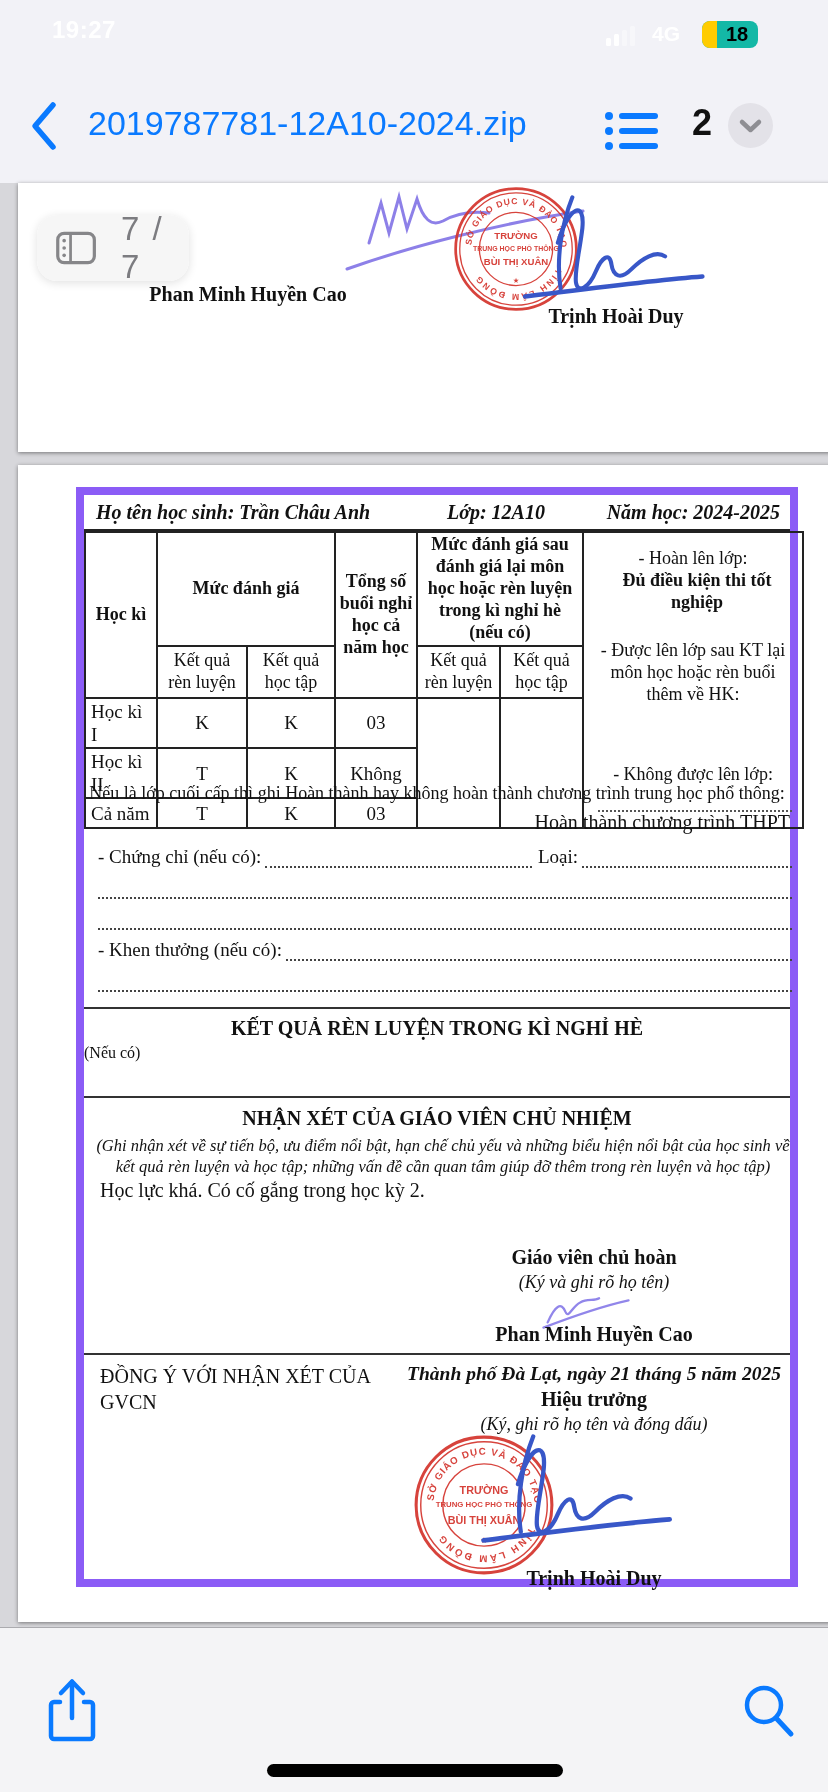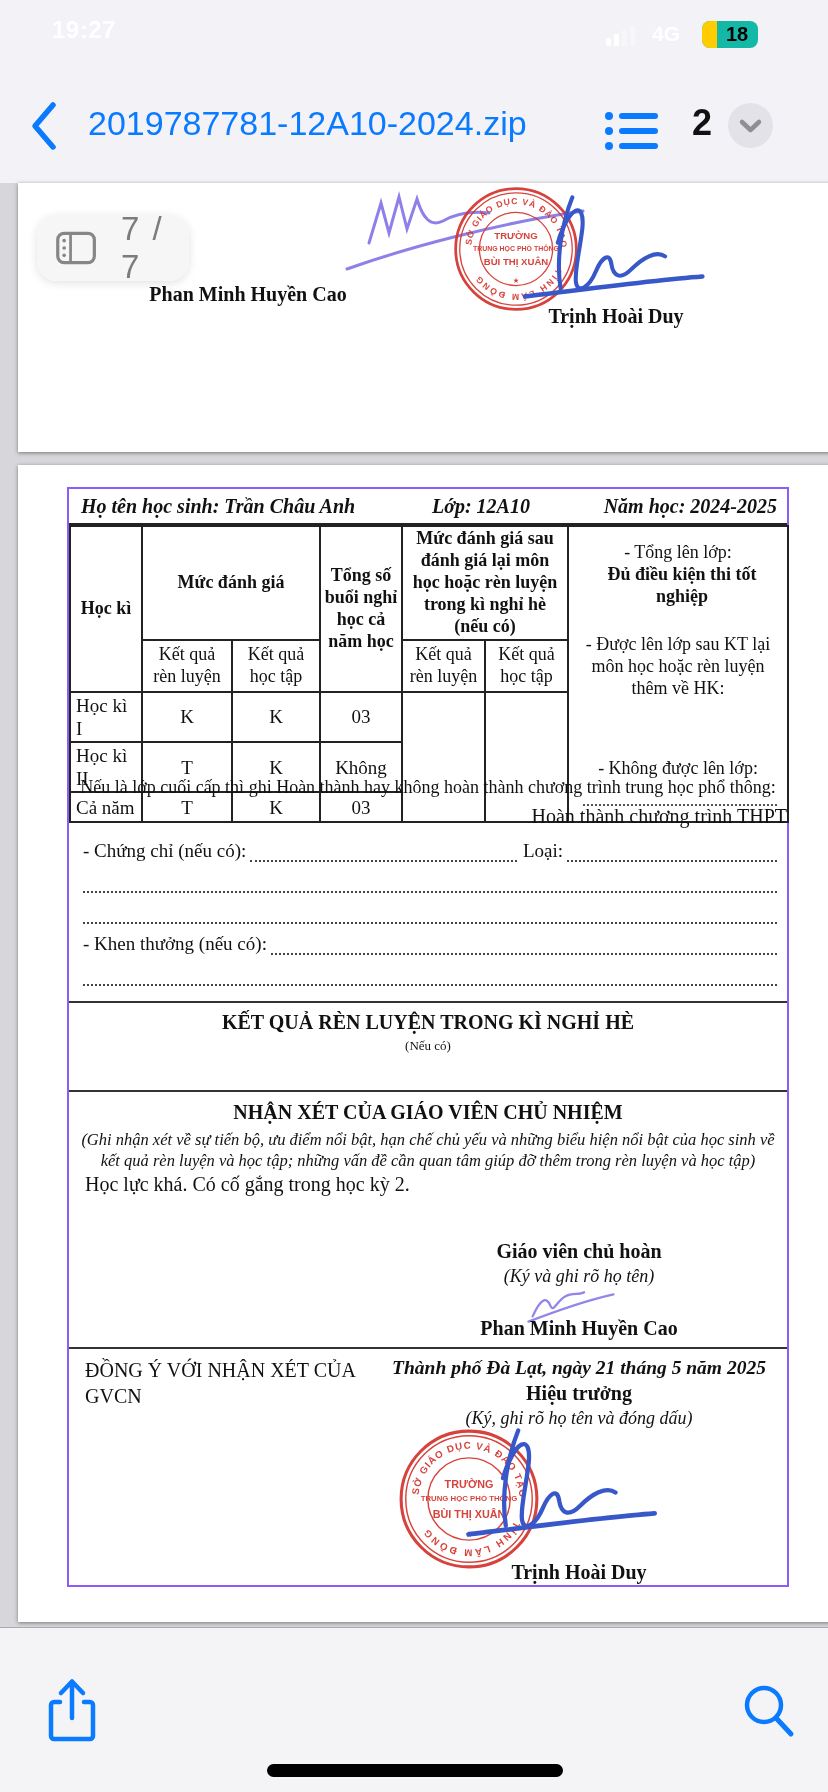--- a/index.html
+++ b/index.html
@@ -34,21 +34,21 @@
   
   .pagebadge { left:37px; top:32px; width:152px; height:66px; background:rgba(246,246,246,.96); border-radius:20px; box-shadow:0 2px 10px rgba(0,0,0,.12); z-index:5; display:flex; align-items:center; }
   .pagebadge .txt { color:#7c7c80; font-size:33px; font-weight:500; margin-left:24px; letter-spacing:2px; }
   .pagebadge svg { margin-left:18px; }
 
   
   .doc, .doc td, .doc th { font-family:"Liberation Serif","DejaVu Serif",serif; color:#111;margin-left:12px; }
   .name { font-weight:700; font-size:20px; text-align:center; }
 
   
-  .repbox { left:49px; top:22px; width:722px; height:1100px; border:2px solid #8b5cf6; }
+  .repbox { left:58px; top:22px; width:722px; height:1100px; border:8px solid #8b5cf6; }
   .stuline { left:0; top:0; width:100%; height:36px; border-bottom:2px solid #222; font-size:20px; font-weight:700; font-style:italic; }
   .stuline span { position:absolute; top:6px; white-space:nowrap; }
 
   table.grid { position:absolute; left:0; top:36px; border-collapse:collapse; table-layout:fixed; width:718px; }
   table.grid th, table.grid td { border:2px solid #222; font-size:18px; padding:1px 3px; text-align:center; vertical-align:middle; line-height:1.22; }
   table.grid th { font-weight:700; }
   table.grid .sub { font-weight:400; font-size:18px; }
   table.grid .rowlab { text-align:left; font-weight:400; font-size:19px; padding-left:5px; }
   table.grid td.val { font-size:19px; }
   .promo { text-align:left; vertical-align:top; font-weight:400; padding:6px 8px !important; font-size:19px; }
@@ -60,21 +60,21 @@
   .cval  { left:0; top:316px; width:100%; text-align:right; font-size:20px; }
 
   .fields { left:14px; top:342px; width:694px; font-size:19px; }
   .frow { display:flex; align-items:flex-end; height:31px; }
   .frow .lbl { white-space:nowrap; padding-right:4px; }
   .frow .dots { flex:1; border-bottom:2px dotted #444; height:24px; }
   .frow .dots2 { flex:0 0 210px; border-bottom:2px dotted #444; height:24px; }
 
   .rule { left:0; width:100%; border-top:2px solid #333; height:0; }
   .sect-title { left:0; width:100%; text-align:center; font-weight:700; font-size:20px; }
-  .sect-sub { left:0; width:100%; text-align:center; font-size:13px; }
+  .sect-sub { left:0; width:100%; text-align:left; font-size:16px; }
   .tnote { left:10px; top:640px; width:698px; text-align:center; font-style:italic; font-size:16.5px; line-height:21px; }
   .comment { left:16px; top:684px; width:690px; font-size:20px; }
 
   .signblk { left:300px; width:420px; text-align:center; }
   .agree { left:16px; top:868px; width:280px; font-size:20px; line-height:26px; }
   .dateline { font-weight:700; font-style:italic; font-size:19.5px; }
   .roleline { font-weight:700; font-size:20px; margin-top:3px; }
   .signote { font-style:italic; font-size:18px; margin-top:3px; }
 
   
@@ -206,24 +206,24 @@
             <col style="width:83px">
             <col style="width:220px">
         </colgroup>
         <tbody>
             <tr style="height:93px">
           <th rowspan="2">Học kì</th>
           <th colspan="2">Mức đánh giá</th>
           <th rowspan="2">Tổng số buổi nghỉ học cả năm học</th>
           <th colspan="2">Mức đánh giá sau đánh giá lại môn học hoặc rèn luyện trong kì nghỉ hè (nếu có)</th>
           <td rowspan="5" class="promo">
-            <div>- Tổng lên lớp:</div>
+            <div>- Hoàn lên lớp:</div>
             <div class="b">Đủ điều kiện thi tốt nghiệp</div>
             <div class="gap1"></div>
-            <div>- Được lên lớp sau KT lại môn học hoặc rèn luyện thêm về HK:</div>
+            <div>- Được lên lớp sau KT lại môn học hoặc rèn buổi thêm về HK:</div>
             <div class="gap2"></div>
             <div>- Không được lên lớp:</div>
             <div class="dotline"></div>
           </td>
         </tr>
         <tr style="height:52px">
           <th class="sub">Kết quả rèn luyện</th>
           <th class="sub">Kết quả học tập</th>
           <th class="sub">Kết quả rèn luyện</th>
           <th class="sub">Kết quả học tập</th>

